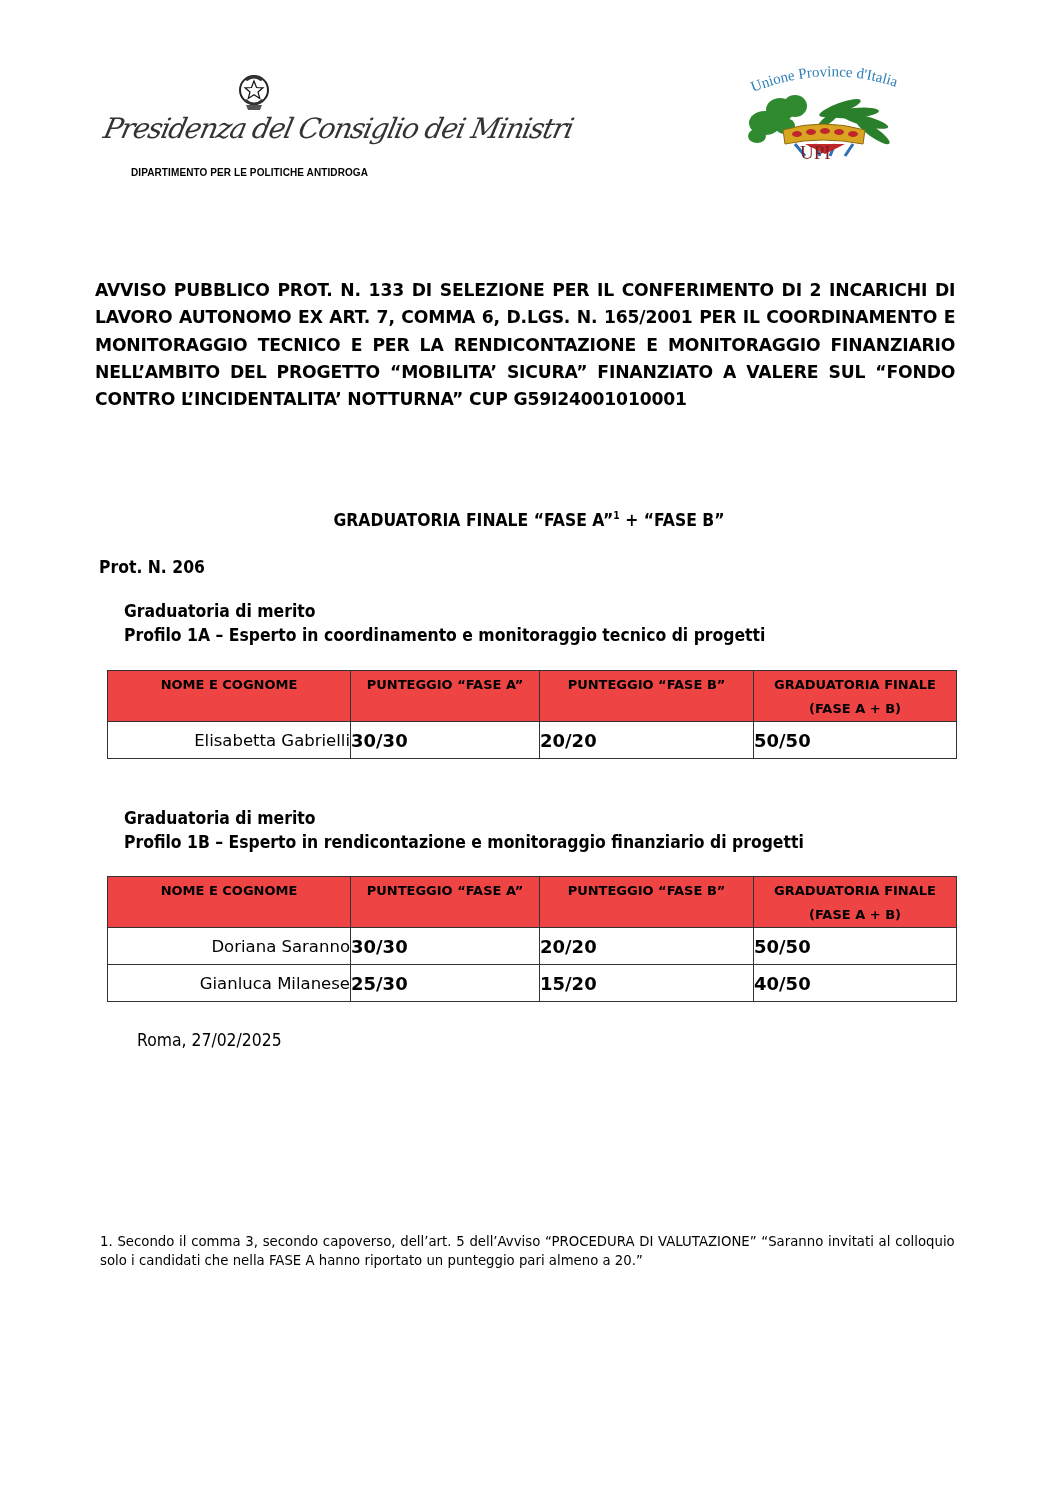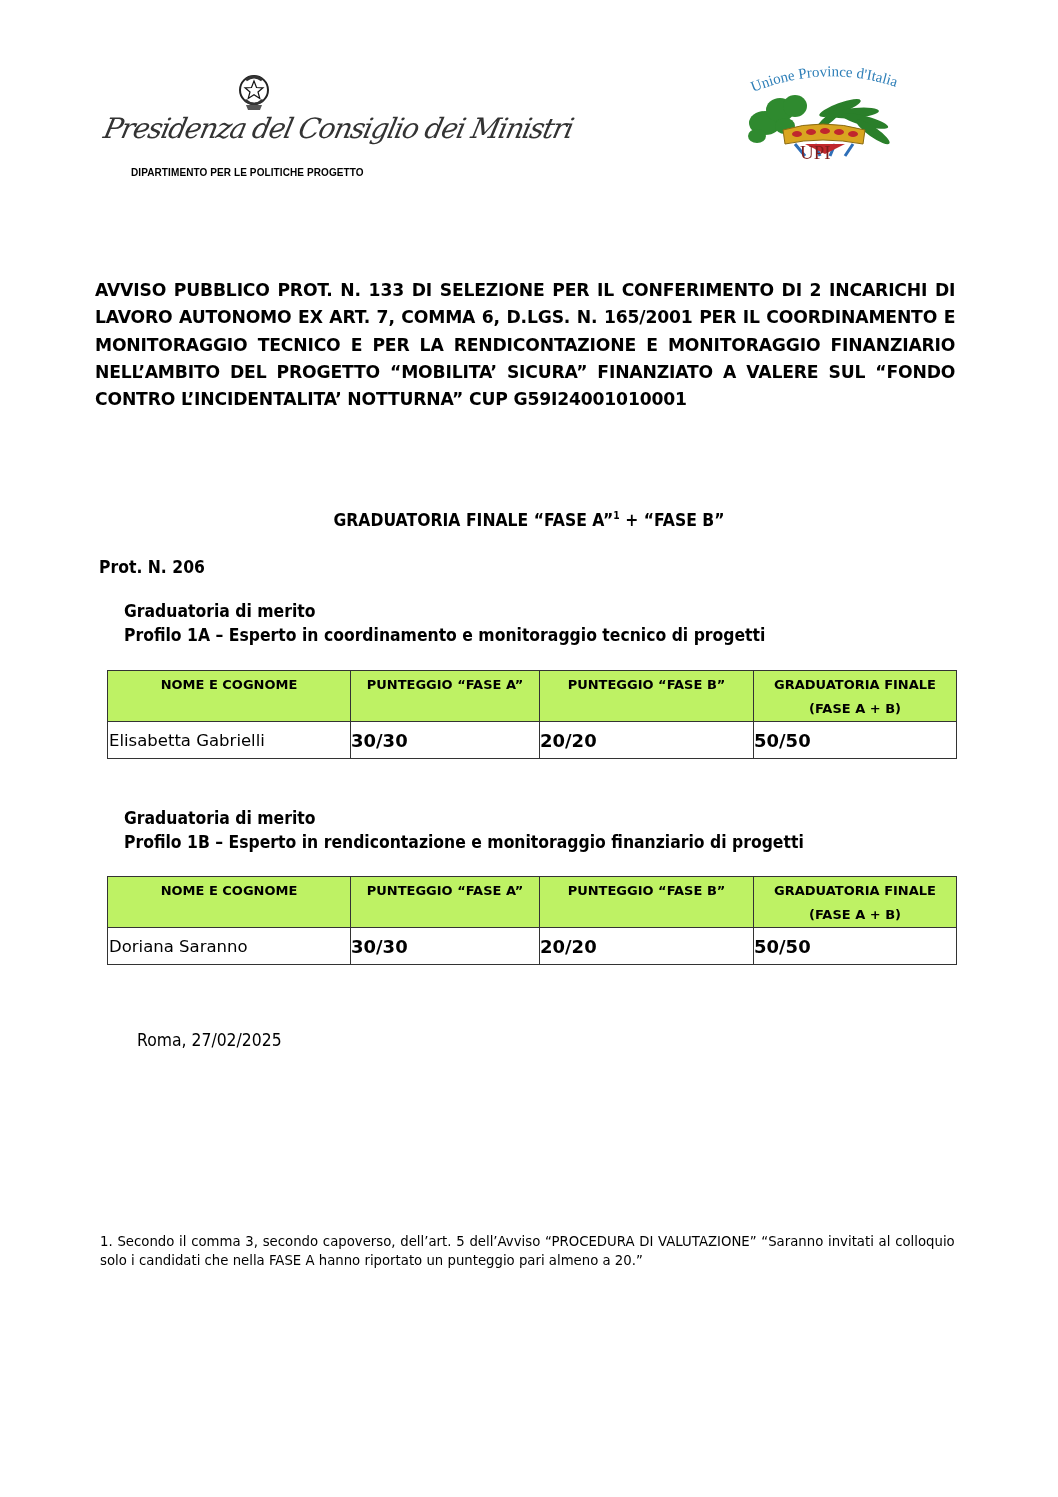--- a/index.html
+++ b/index.html
@@ -23,23 +23,23 @@
   #grad-title { left: 0; width: 1058px; top: 510px; text-align: center; font-weight: bold; font-size: 17px; transform: scaleX(0.92); }
   #grad-title sup { font-size: 10px; }
   #prot { left: 99px; top: 557px; font-weight: bold; font-size: 17px; transform: scaleX(0.92); transform-origin: left top; }
 
   .section-head { font-weight: bold; font-size: 17px; line-height: 24px; transform: scaleX(0.92); transform-origin: left top; white-space: nowrap; }
   #sec1 { left: 124px; top: 599px; }
   #sec2 { left: 124px; top: 806px; }
 
   table.grid { position: absolute; border-collapse: collapse; table-layout: fixed; left: 107px; width: 849px; }
   table.grid th, table.grid td { border: 1.4px solid #333; padding: 0; }
-  table.grid th { background: #bef264; font-size: 13px; font-weight: bold; vertical-align: top; text-align: center; line-height: 24px; padding-top: 2px; height: 44px; }
+  table.grid th { background: #ef4444; font-size: 13px; font-weight: bold; vertical-align: top; text-align: center; line-height: 24px; padding-top: 2px; height: 44px; }
   table.grid td { height: 36px; font-size: 17px; }
-  table.grid td.name { font-size: 16.5px; text-align: left; padding-left: 1px; transform-origin: left; }
+  table.grid td.name { font-size: 16.5px; text-align: right; padding-left: 1px; transform-origin: left; }
   table.grid td.score { text-align: left; font-weight: bold; font-size: 18px; }
   col.c1 { width: 243px; } col.c2 { width: 189px; } col.c3 { width: 214px; } col.c4 { width: 203px; }
   #tbl1 { top: 670px; }
   #tbl2 { top: 876px; }
 
   #date { left: 137px; top: 1030px; font-size: 17px; transform: scaleX(0.92); transform-origin: left top; }
 
   #footnote { left: 100px; top: 1232px; width: 927px; font-size: 14.4px; line-height: 19px; text-align: justify; transform: scaleX(0.922); transform-origin: left top; }
 </style>
 </head>
@@ -47,21 +47,21 @@
 
 <div class="abs" id="emblem">
   <svg width="34" height="40" viewBox="0 0 34 40">
     <circle cx="17" cy="18" r="14" fill="none" stroke="#222" stroke-width="2"></circle>
     <path d="M9 8 Q17 2 25 8 M8 28 Q17 36 26 28" fill="none" stroke="#333" stroke-width="3"></path>
     <polygon points="17,9 19.5,15.5 26,15.8 21,20 22.8,26.5 17,22.8 11.2,26.5 13,20 8,15.8 14.5,15.5" fill="#fff" stroke="#111" stroke-width="1.2"></polygon>
     <path d="M9 33 L25 33 L23 38 L11 38 Z" fill="#555"></path>
   </svg>
 </div>
 <div class="abs" id="script-name">Presidenza del Consiglio dei Ministri</div>
-<div class="abs" id="dept">DIPARTIMENTO PER LE POLITICHE PROGETTO</div>
+<div class="abs" id="dept">DIPARTIMENTO PER LE POLITICHE ANTIDROGA</div>
 
 <svg class="abs" id="upi-title" height="30" viewBox="0 0 150 30">
   <path id="arcpath" d="M5 28 Q75 0 145 22" fill="none"></path>
   <text><textPath href="#arcpath">Unione Province d'Italia</textPath></text>
 </svg>
 <div class="abs" id="upi-graphic">
   <svg width="155" height="70" viewBox="0 0 155 70">
     <g fill="#2f8a2f">
       <ellipse cx="20" cy="35" rx="16" ry="12"></ellipse>
       <ellipse cx="35" cy="22" rx="14" ry="12"></ellipse>
@@ -148,18 +148,24 @@
       <th>GRADUATORIA FINALE (FASE A + B)</th>
     </tr>
   </thead>
   <tbody>
     <tr>
       <td class="name">Doriana Saranno</td>
       <td class="score">30/30</td>
       <td class="score">20/20</td>
       <td class="score">50/50</td>
     </tr>
+    <tr>
+      <td class="name">Gianluca Milanese</td>
+      <td class="score">25/30</td>
+      <td class="score">15/20</td>
+      <td class="score">40/50</td>
+    </tr>
   </tbody>
 </table>
 
 <div class="abs" id="date">Roma, 27/02/2025</div>
 
 <div class="abs" id="footnote">1. Secondo il comma 3, secondo capoverso, dell’art. 5 dell’Avviso “PROCEDURA DI VALUTAZIONE” “Saranno invitati al colloquio solo i candidati che nella FASE A hanno riportato un punteggio pari almeno a 20.”</div>
 
 </body></html>

